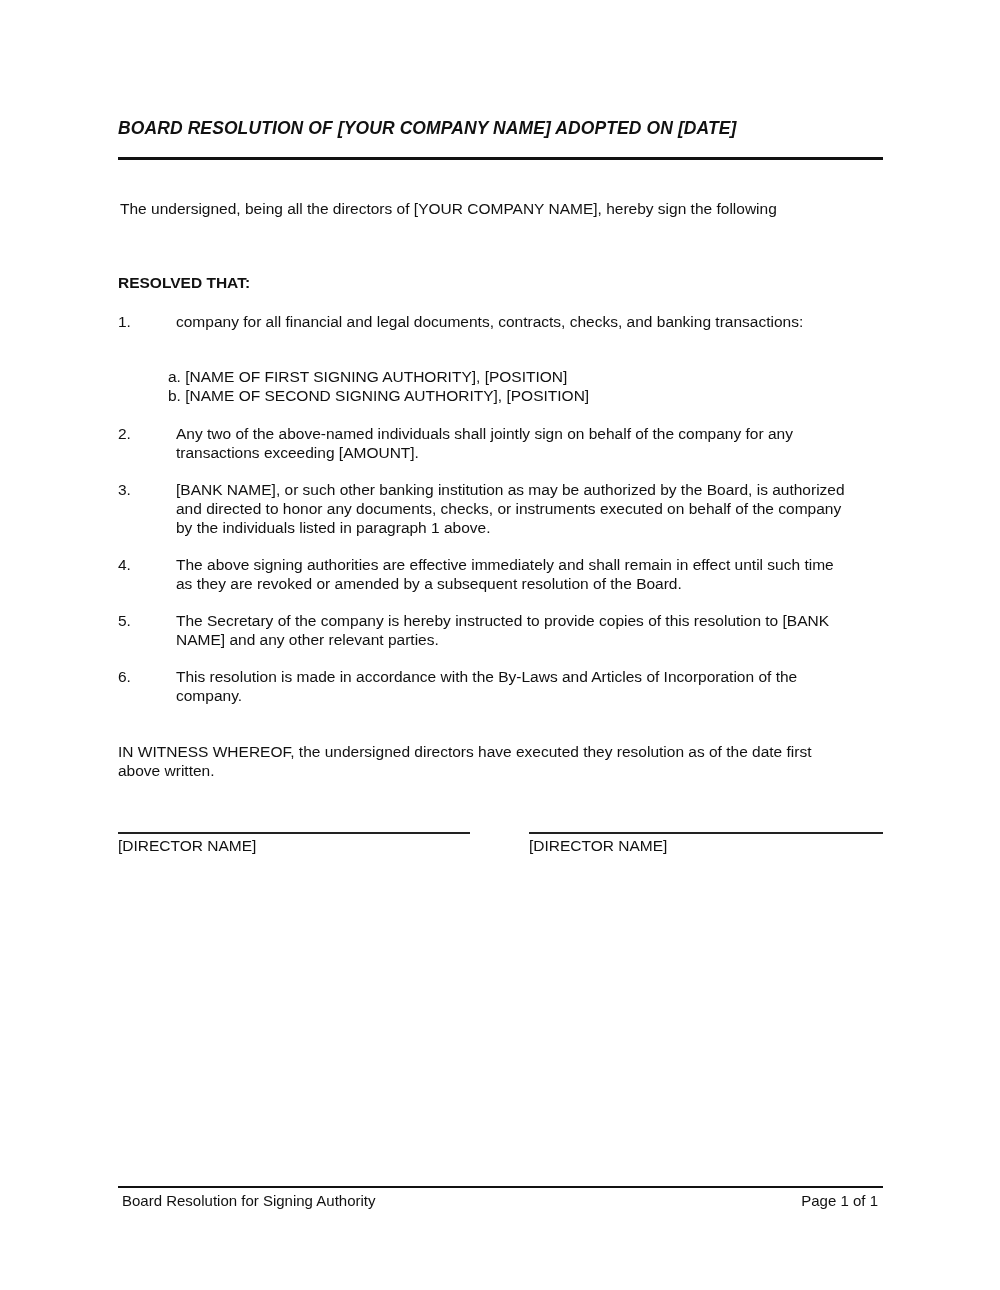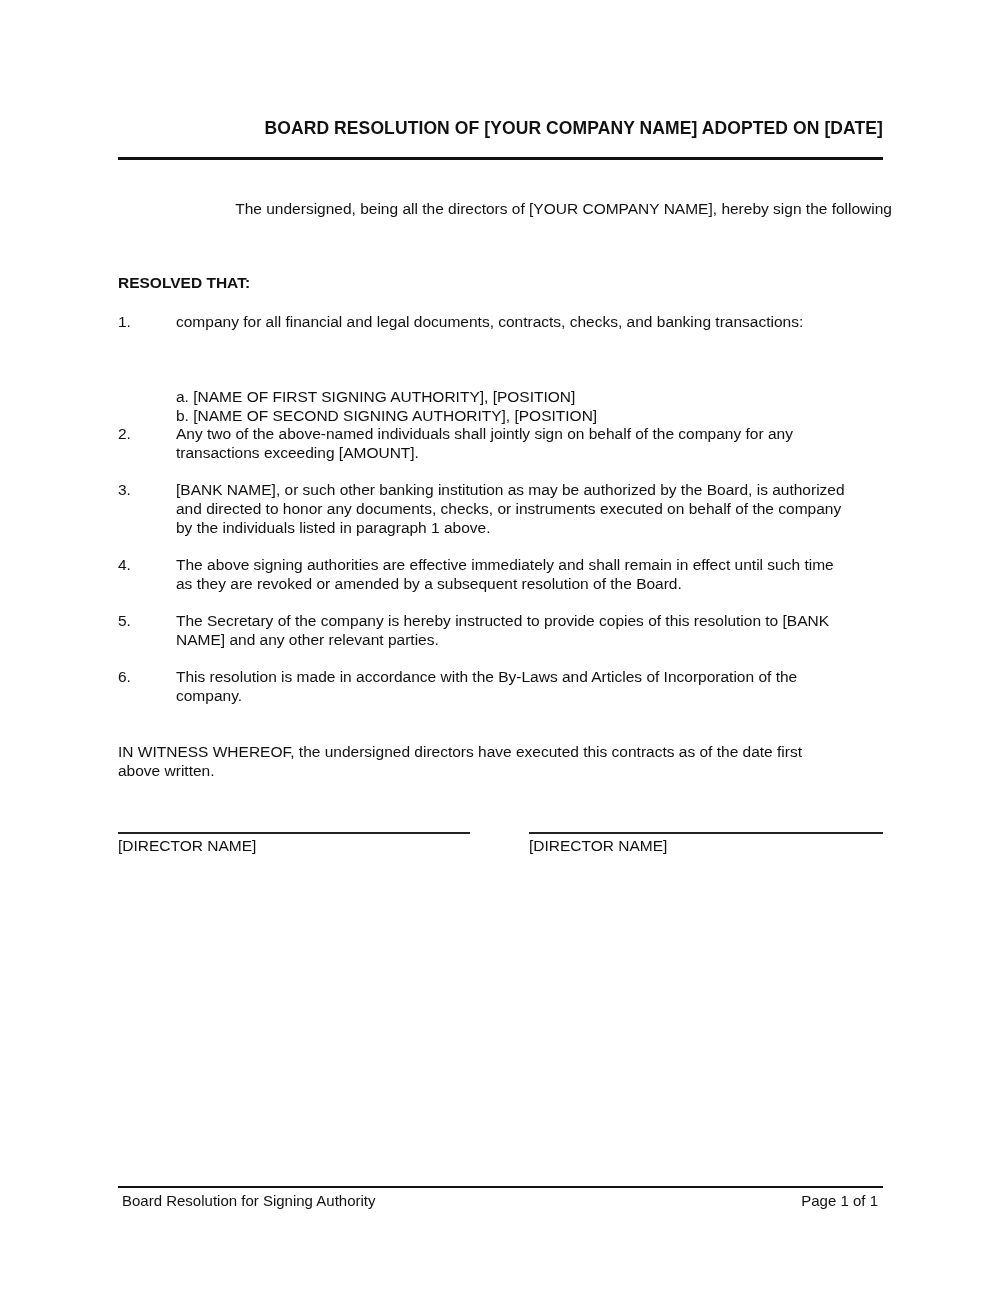--- a/index.html
+++ b/index.html
@@ -3,32 +3,32 @@
 <meta charset="utf-8">
 <style>
   html, body { margin: 0; padding: 0; background: #ffffff; }
   body {
     width: 1000px; height: 1290px; position: relative; overflow: hidden;
     font-family: "Liberation Sans", sans-serif; color: #111111;
   }
   .page { position: absolute; left: 0; top: 0; width: 1000px; height: 1290px; background: #fff; }
   .title {
     position: absolute; left: 118px; width: 765px; top: 118px;
-    text-align: right; font-weight: bold; font-size: 17.5px; letter-spacing: 0.1px;
+    text-align: left; font-weight: bold; font-size: 17.5px; letter-spacing: 0.1px; font-style: italic;
   }
   .title-rule {
     position: absolute; left: 118px; width: 765px; top: 157px; height: 3px; background: #111;
   }
   .text { font-size: 15.5px; line-height: 19px; }
-  .intro { position: absolute; left: 132px; top: 199px; width: 760px; text-align: right; }
+  .intro { position: absolute; left: 120px; top: 199px; width: 760px; }
   .resolved { position: absolute; left: 118px; top: 274px; font-weight: bold; font-size: 15.5px; }
   .item { position: absolute; left: 118px; width: 765px; }
   .item .num { position: absolute; left: 0; top: 0; width: 40px; }
   .item .body { position: absolute; left: 58px; top: 0; width: 710px; }
-  .sub { position: absolute; left: 176px; width: 700px; margin-top: 20px; }
+  .sub { position: absolute; left: 168px; width: 700px; }
   .witness { position: absolute; left: 118px; top: 742px; width: 765px; }
   .sig-line { position: absolute; top: 832px; height: 1.5px; background: #222; }
   .sig-name { position: absolute; top: 836px; }
   .footer-rule { position: absolute; left: 118px; width: 765px; top: 1186px; height: 1.5px; background: #111; }
   .footer-left { position: absolute; left: 122px; top: 1192px; font-size: 15px; }
   .footer-right { position: absolute; right: 122px; top: 1192px; font-size: 15px; text-align: center; }
 </style>
 </head>
 <body>
 
@@ -89,21 +89,21 @@
 
   <div class="item text" style="top:667px;">
     <div class="num">6.</div>
     <div class="body">
       <div>This resolution is made in accordance with the By-Laws and Articles of Incorporation of the</div>
       <div>company.</div>
     </div>
   </div>
 
   <div class="witness text">
-    <div>IN WITNESS WHEREOF, the undersigned directors have executed this contracts as of the date first</div>
+    <div>IN WITNESS WHEREOF, the undersigned directors have executed they resolution as of the date first</div>
     <div>above written.</div>
   </div>
 
   <div class="sig-line" style="left:118px; width:352px;"></div>
   <div class="sig-name text" style="left:118px;">[DIRECTOR NAME]</div>
 
   <div class="sig-line" style="left:529px; width:354px;"></div>
   <div class="sig-name text" style="left:529px;">[DIRECTOR NAME]</div>
 
   <div class="footer-rule"></div>

